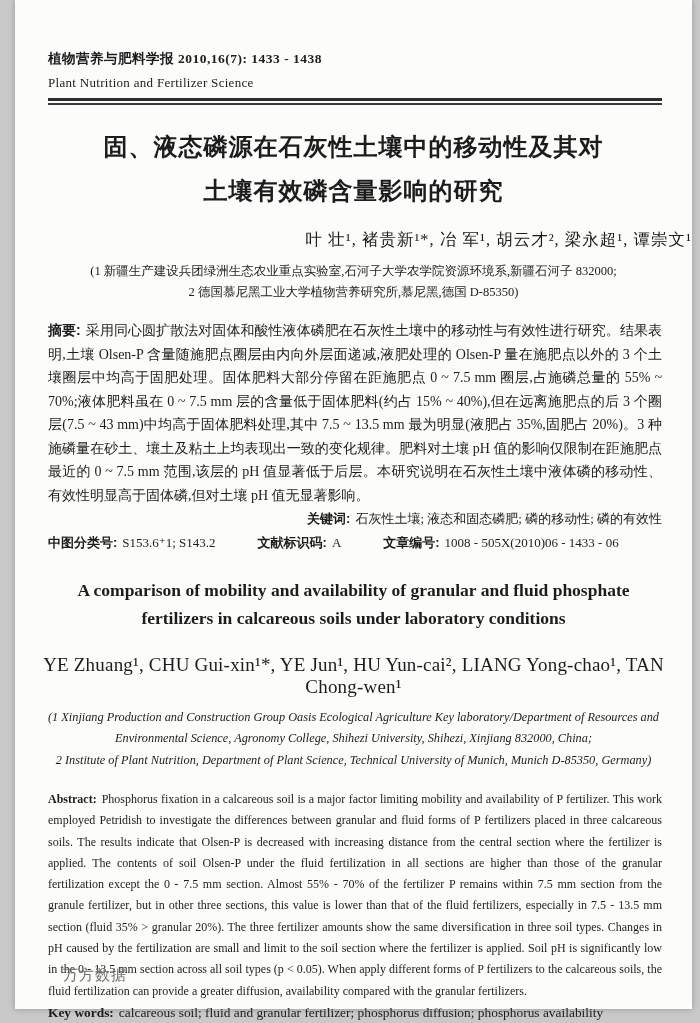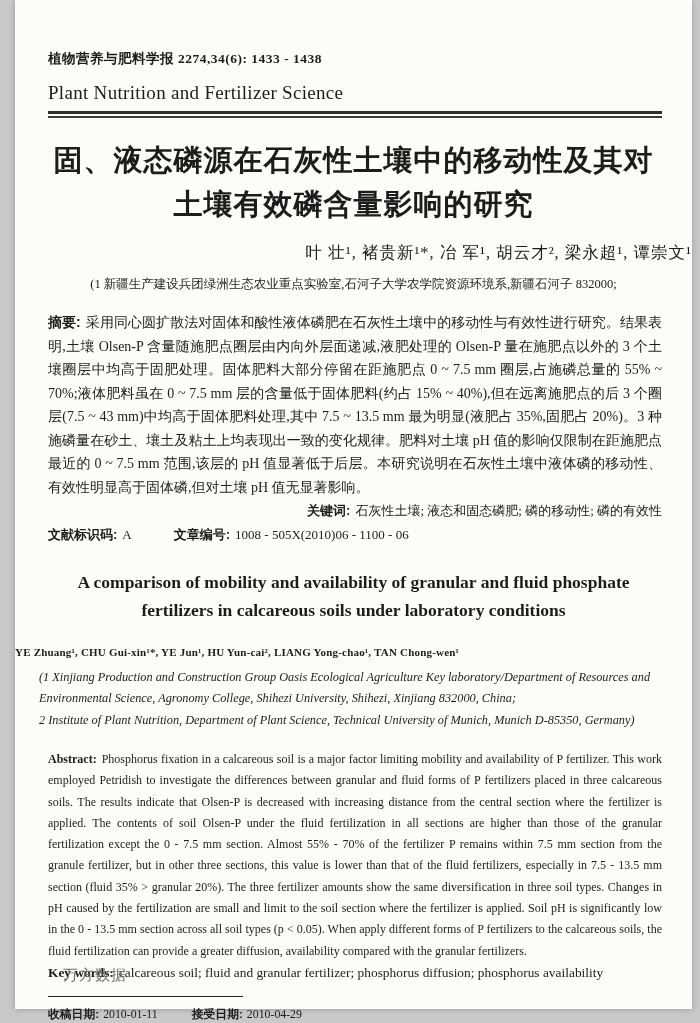--- a/index.html
+++ b/index.html
@@ -12,34 +12,34 @@
   .page{
     position:absolute;left:15px;top:0px;right:8px;bottom:14px;
     background:#fcfcfa;
     box-shadow:0 0 6px rgba(0,0,0,0.25);
   }
   .journal-cn{
     margin:50px 0 0 33px;
     font-size:13.5px;font-weight:bold;letter-spacing:0.5px;
   }
   .journal-en{
-    margin:14px 0 0 33px;
-    font-size:19px;letter-spacing:0.3px;
+    margin:7px 0 0 33px;
+    font-size:13px;letter-spacing:0.3px;
   }
   .double-rule{
     margin:7px 30px 0 33px;
     height:2px;
     border-top:3px solid #2e2e2e;
     border-bottom:2px solid #3a3a3a;
   }
   .title-cn{
     margin:20px 30px 12px 30px;
     text-align:center;
     font-family:Liberation Serif, serif;
-    font-size:29px;font-weight:bold;line-height:44px;
+    font-size:24px;font-weight:bold;line-height:44px;
     letter-spacing:1px;
   }
   .authors-cn{
     margin-top:16px;text-align:right;
     font-size:16.5px;letter-spacing:1px;
   }
   .affil-cn{
     margin:10px 20px 0 20px;text-align:center;
     font-size:12.5px;line-height:21px;
   }
@@ -56,24 +56,24 @@
   .class-row{
     margin:3px 30px 0 33px;
     font-size:13px;display:flex;gap:42px;
   }
   .class-item{white-space:nowrap;}
   .title-en{
     margin:24px 48px 8px 48px;text-align:center;
     font-size:17.5px;font-weight:bold;line-height:28px;
   }
   .authors-en{
-    margin-top:22px;font-size:11px;letter-spacing:0.2px;font-weight:bold;
+    margin-top:22px;text-align:center;font-size:19px;letter-spacing:0.2px;
   }
   .affil-en{
-    margin:9px 24px 0 24px;
+    margin:9px 24px 0 24px;text-align:center;
     font-style:italic;font-size:12.3px;line-height:21.5px;
   }
   .abstract-en{
     margin:18px 30px 0 33px;
     text-align:justify;font-size:12px;line-height:21.3px;
   }
   .label-en{font-weight:bold;margin-right:5px;}
   .keywords-en{margin:0 30px 0 33px;font-size:13.4px;line-height:21.3px;}
   .footnote-rule{
     width:195px;margin:13px 0 7px 33px;
@@ -93,39 +93,41 @@
     position:absolute;left:48px;bottom:24px;
     font-family:Liberation Serif, serif;
     font-size:15px;color:#6f6f6f;letter-spacing:1px;
   }
 </style>
 </head>
 <body>
 
 <div class="page">
 
-  <div class="journal-cn">植物营养与肥料学报 2274,34(6): 1433 - 1438</div>
+  <div class="journal-cn">植物营养与肥料学报 2010,16(7): 1433 - 1438</div>
   <div class="journal-en">Plant Nutrition and Fertilizer Science</div>
   <div class="double-rule"></div>
 
   <h1 class="title-cn"><span>固、液态磷源在石灰性土壤中的移动性及其对</span><br><span>土壤有效磷含量影响的研究</span></h1>
 
   <div class="authors-cn">叶 壮¹, 褚贵新¹*, 冶 军¹, 胡云才², 梁永超¹, 谭崇文¹</div>
 
   <div class="affil-cn">
     <div>(1 新疆生产建设兵团绿洲生态农业重点实验室,石河子大学农学院资源环境系,新疆石河子 832000;</div>
+    <div>2 德国慕尼黑工业大学植物营养研究所,慕尼黑,德国 D-85350)</div>
   </div>
 
   <p class="abs-block"><span class="label-cn">摘要:</span><span>采用同心圆扩散法对固体和酸性液体磷肥在石灰性土壤中的移动性与有效性进行研究。结果表明,土壤 Olsen-P 含量随施肥点圈层由内向外层面递减,液肥处理的 Olsen-P 量在施肥点以外的 3 个土壤圈层中均高于固肥处理。固体肥料大部分停留在距施肥点 0 ~ 7.5 mm 圈层,占施磷总量的 55% ~ 70%;液体肥料虽在 0 ~ 7.5 mm 层的含量低于固体肥料(约占 15% ~ 40%),但在远离施肥点的后 3 个圈层(7.5 ~ 43 mm)中均高于固体肥料处理,其中 7.5 ~ 13.5 mm 最为明显(液肥占 35%,固肥占 20%)。3 种施磷量在砂土、壤土及粘土上均表现出一致的变化规律。肥料对土壤 pH 值的影响仅限制在距施肥点最近的 0 ~ 7.5 mm 范围,该层的 pH 值显著低于后层。本研究说明在石灰性土壤中液体磷的移动性、有效性明显高于固体磷,但对土壤 pH 值无显著影响。</span></p>
 
   <p class="keywords-cn"><span class="label-cn">关键词:</span><span>石灰性土壤; 液态和固态磷肥; 磷的移动性; 磷的有效性</span></p>
 
   <div class="class-row">
+    <span class="class-item"><span class="label-cn">中图分类号:</span><span>S153.6⁺1; S143.2</span></span>
     <span class="class-item"><span class="label-cn">文献标识码:</span><span>A</span></span>
-    <span class="class-item"><span class="label-cn">文章编号:</span><span>1008 - 505X(2010)06 - 1100 - 06</span></span>
+    <span class="class-item"><span class="label-cn">文章编号:</span><span>1008 - 505X(2010)06 - 1433 - 06</span></span>
   </div>
 
   <div class="title-en">A comparison of mobility and availability of granular and fluid phosphate fertilizers in calcareous soils under laboratory conditions</div>
 
   <div class="authors-en">YE Zhuang¹, CHU Gui-xin¹*, YE Jun¹, HU Yun-cai², LIANG Yong-chao¹, TAN Chong-wen¹</div>
 
   <div class="affil-en">
     <div>(1 Xinjiang Production and Construction Group Oasis Ecological Agriculture Key laboratory/Department of Resources and</div>
     <div>Environmental Science, Agronomy College, Shihezi University, Shihezi, Xinjiang 832000, China;</div>
     <div>2 Institute of Plant Nutrition, Department of Plant Science, Technical University of Munich, Munich D-85350, Germany)</div>

